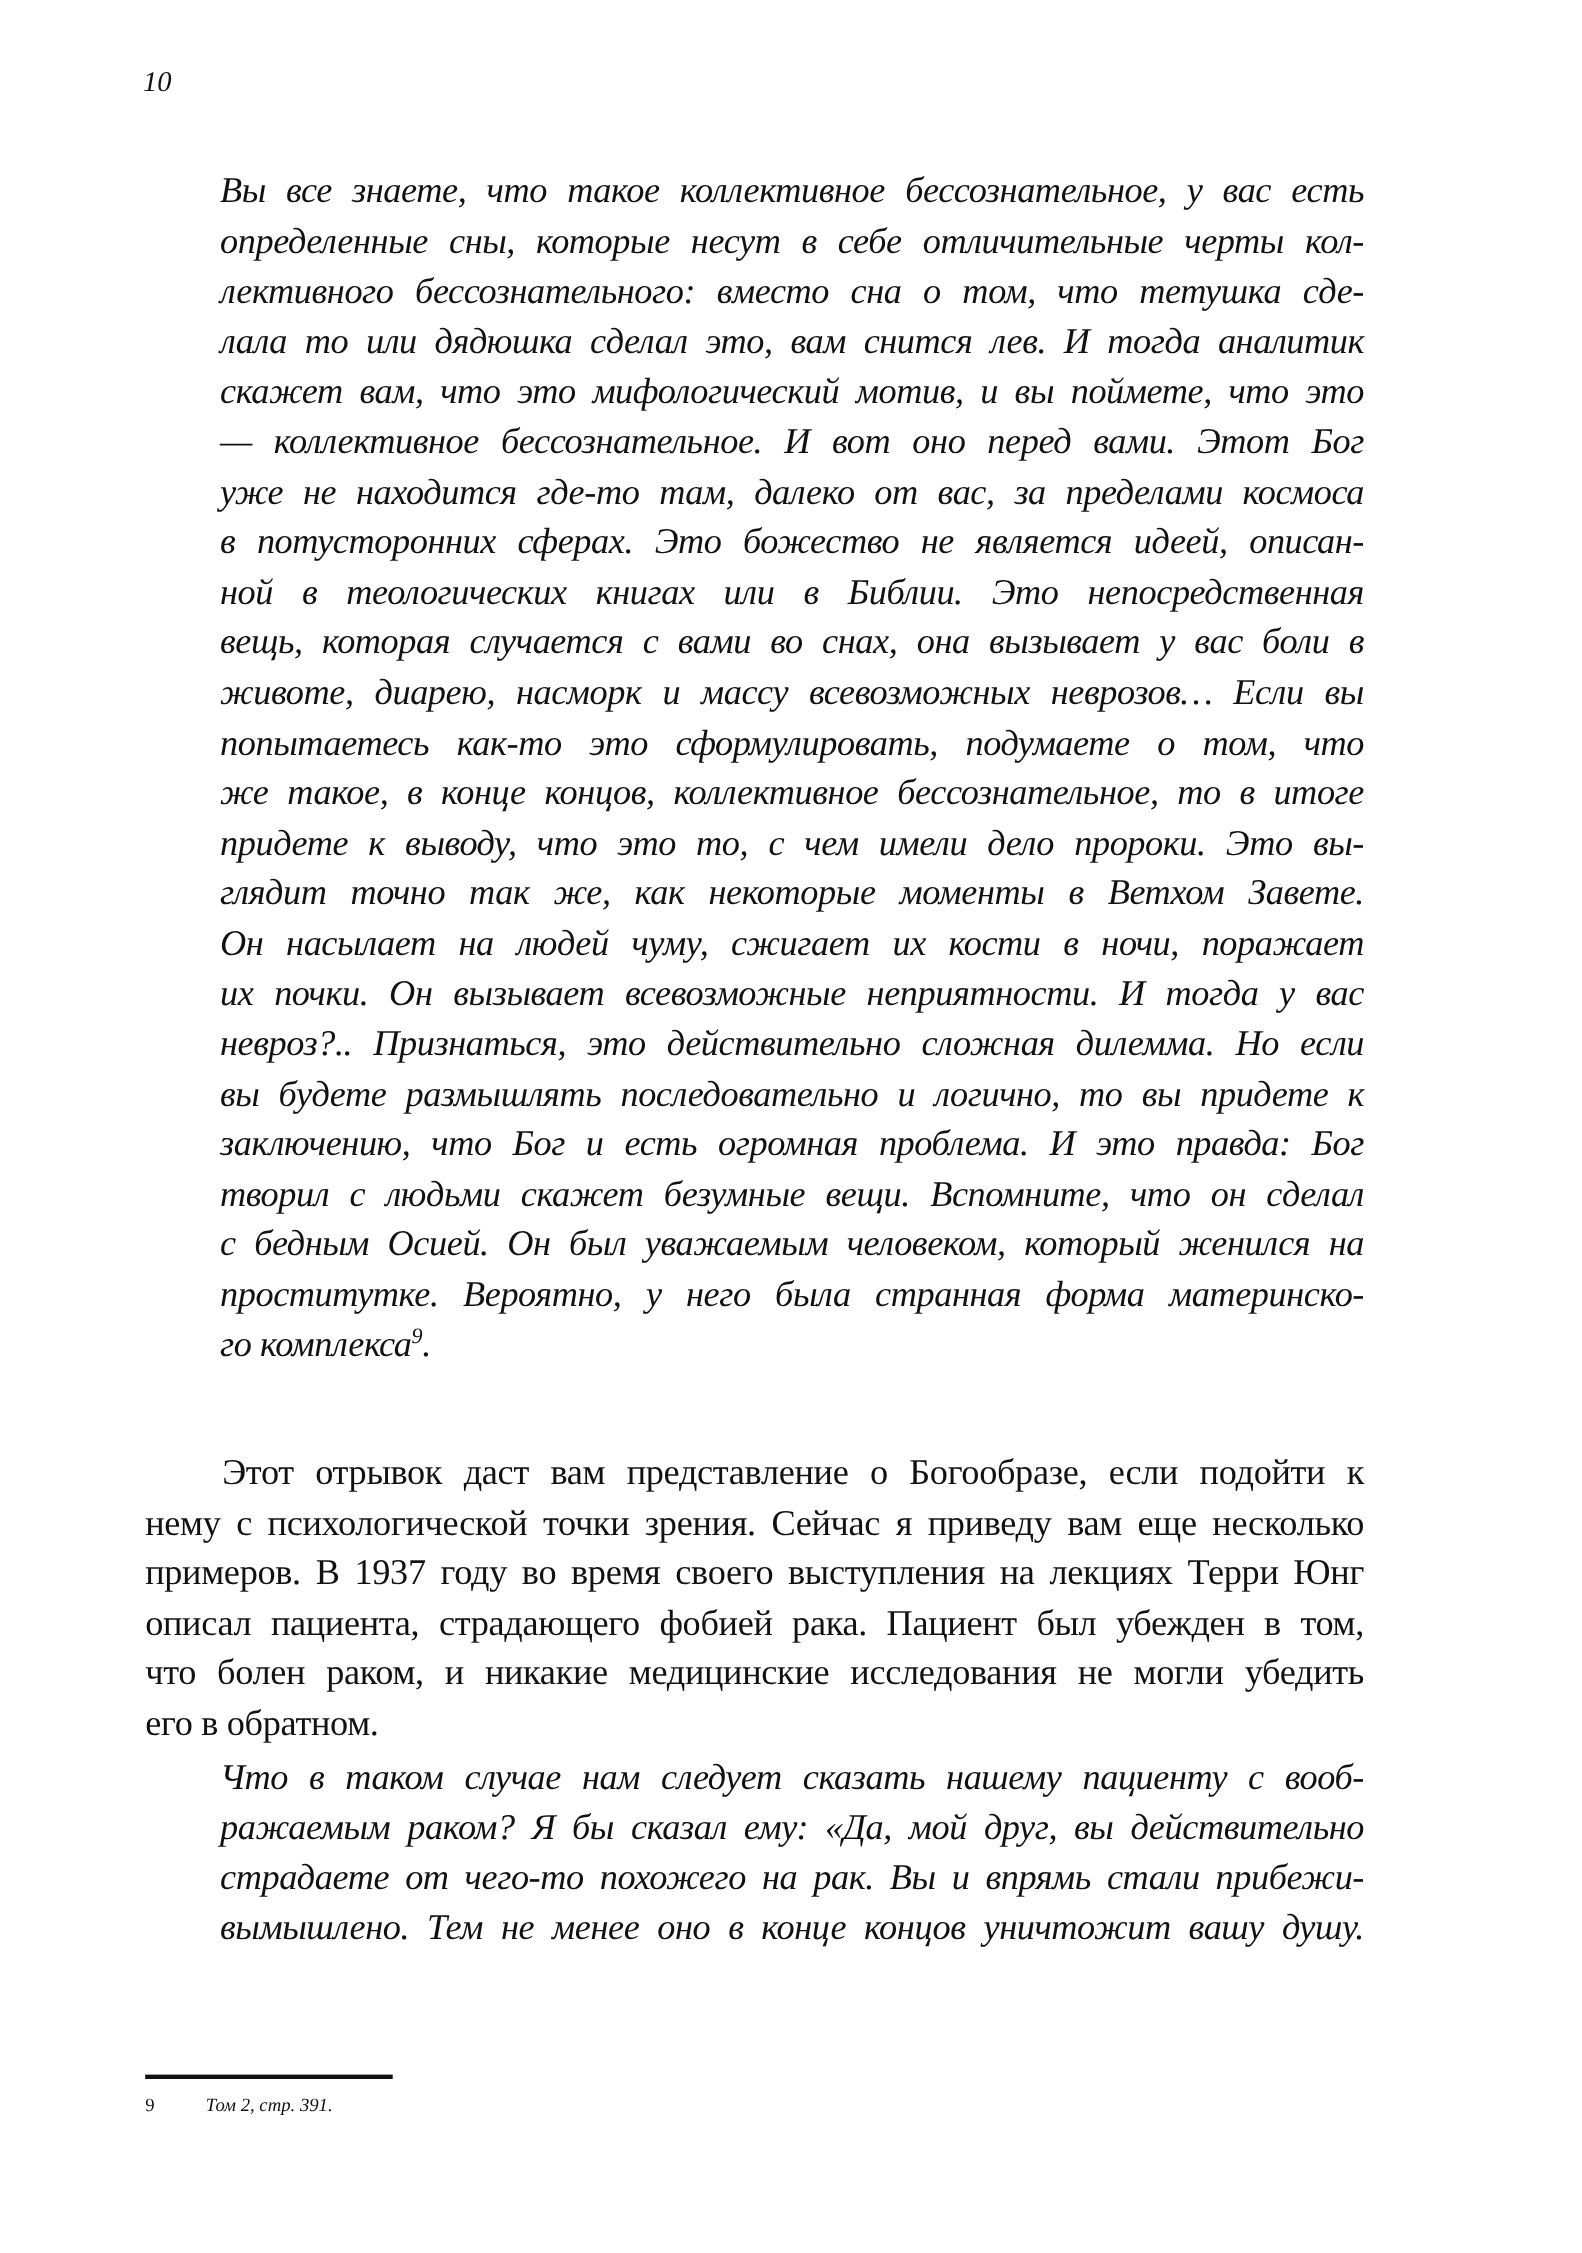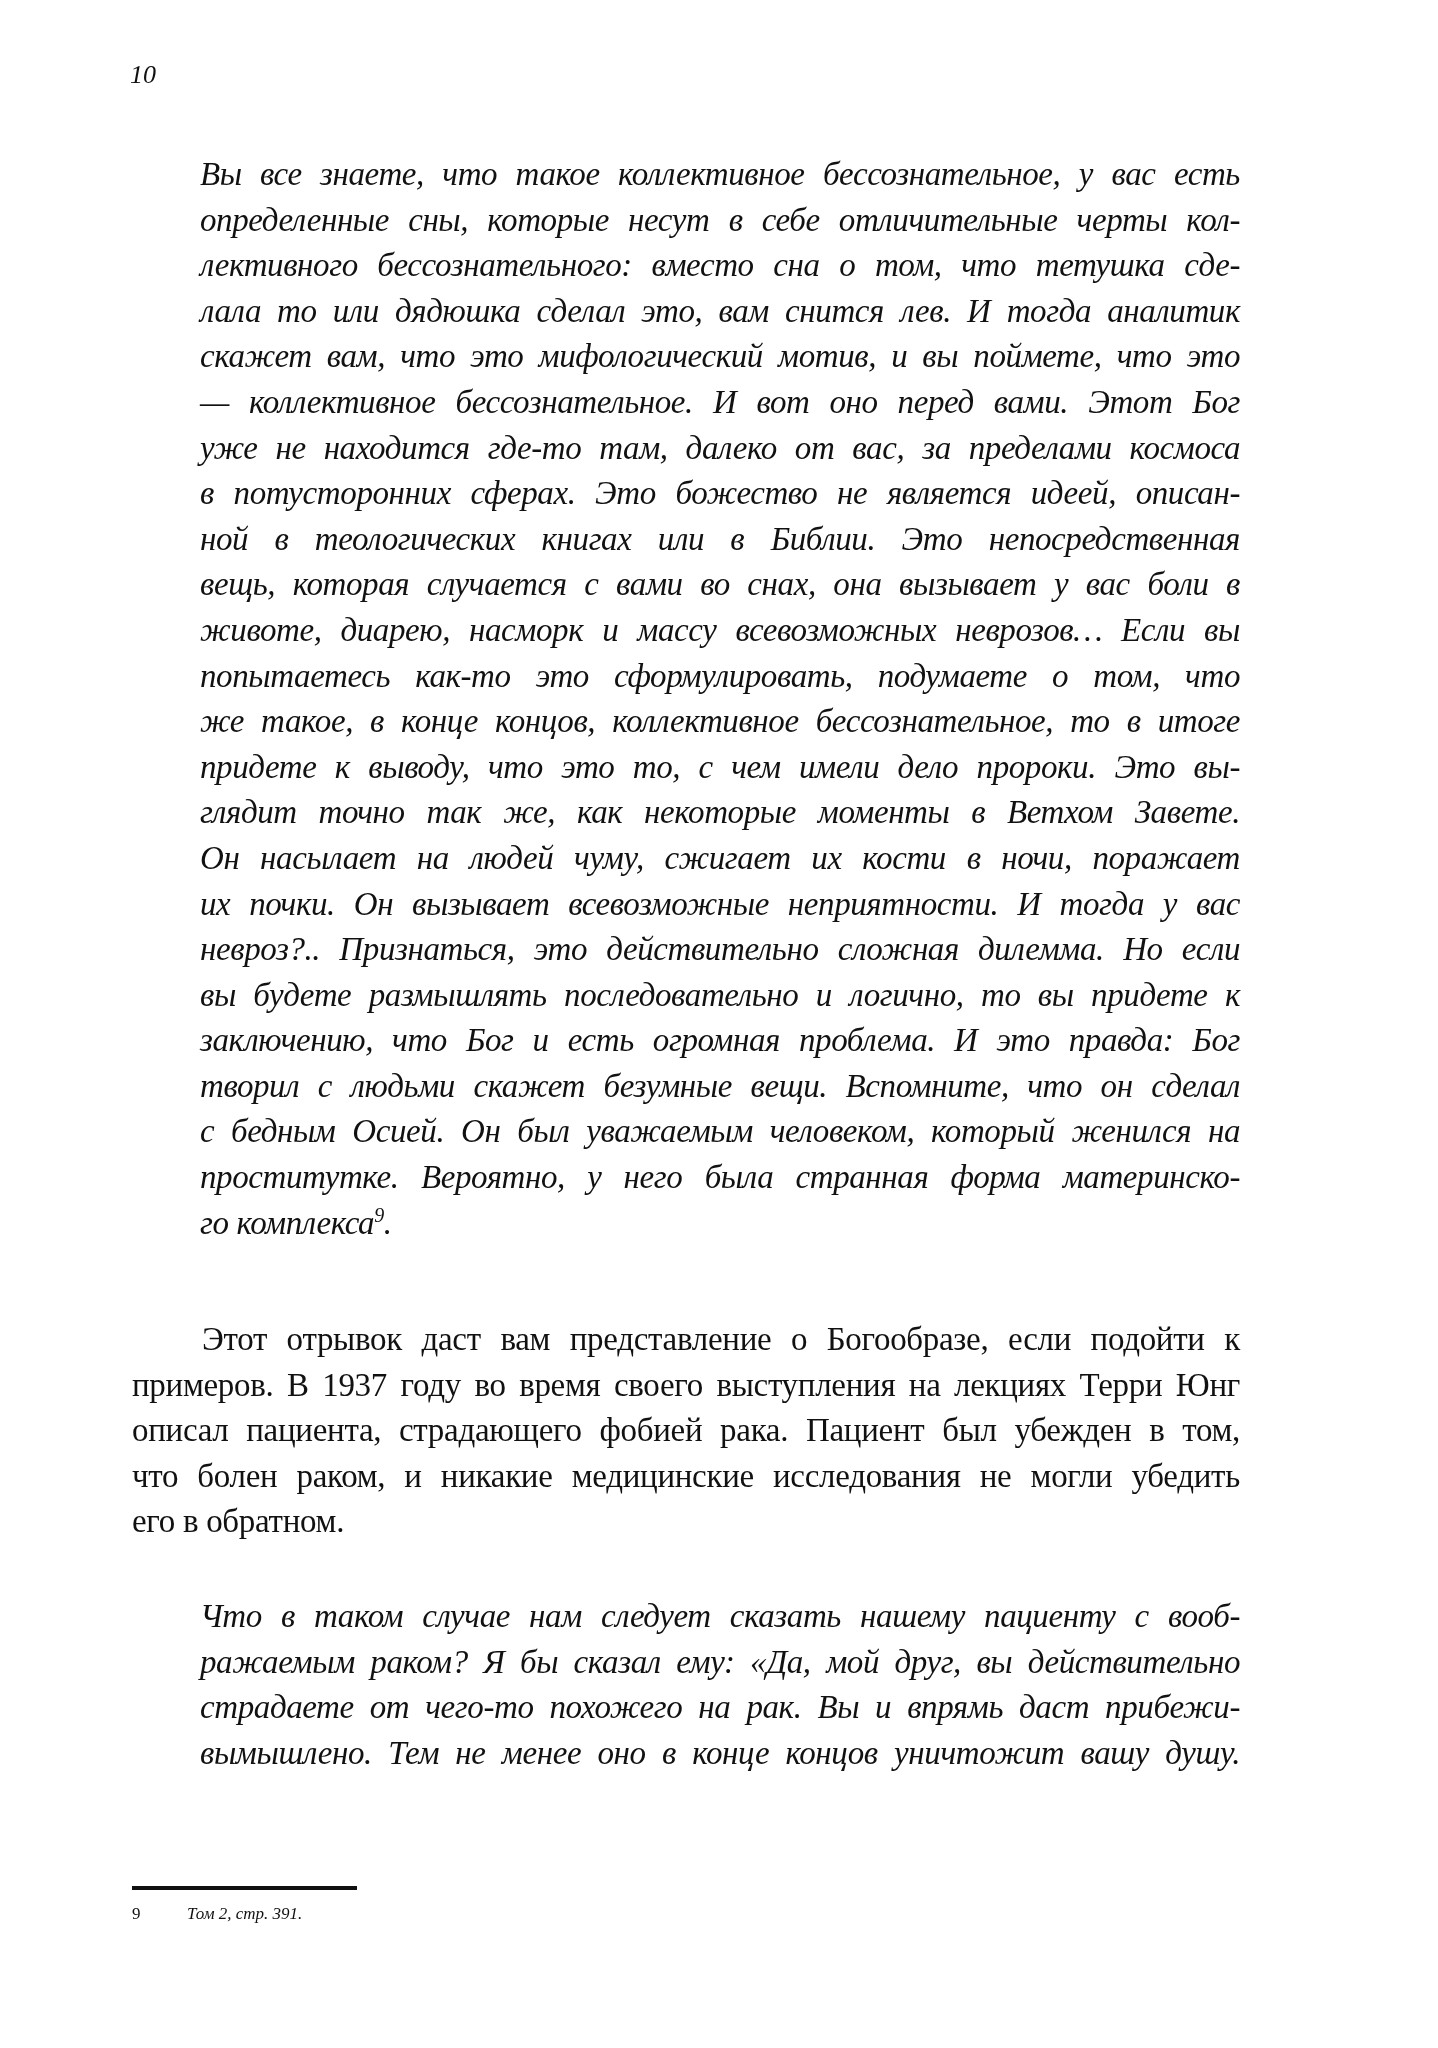--- a/index.html
+++ b/index.html
@@ -92,29 +92,30 @@
   <span class="line">вы будете размышлять последовательно и логично, то вы придете к</span>
   <span class="line">заключению, что Бог и есть огромная проблема. И это правда: Бог</span>
   <span class="line">творил с людьми скажет безумные вещи. Вспомните, что он сделал</span>
   <span class="line">с бедным Осией. Он был уважаемым человеком, который женился на</span>
   <span class="line">проститутке. Вероятно, у него была странная форма материнско-</span>
   <span class="line last"><span>го комплекса</span><sup class="fn-ref">9</sup><span>.</span></span>
 </div>
 
 <div class="body-para">
   <span class="line first">Этот отрывок даст вам представление о Богообразе, если подойти к</span>
+  <span class="line">нему с психологической точки зрения. Сейчас я приведу вам еще несколько</span>
   <span class="line">примеров. В 1937 году во время своего выступления на лекциях Терри Юнг</span>
   <span class="line">описал пациента, страдающего фобией рака. Пациент был убежден в том,</span>
   <span class="line">что болен раком, и никакие медицинские исследования не могли убедить</span>
   <span class="line last">его в обратном.</span>
 </div>
 
 <div class="quote quote-2">
   <span class="line">Что в таком случае нам следует сказать нашему пациенту с вооб-</span>
   <span class="line">ражаемым раком? Я бы сказал ему: «Да, мой друг, вы действительно</span>
-  <span class="line">страдаете от чего-то похожего на рак. Вы и впрямь даст прибежи-</span>
+  <span class="line">страдаете от чего-то похожего на рак. Вы и впрямь стали прибежи-</span>
   <span class="line">вымышлено. Тем не менее оно в конце концов уничтожит вашу душу.</span>
 </div>
 
 <div class="footnote-rule"></div>
 <div class="footnote">
   <span class="fn-num">9</span><span class="fn-text">Том 2, стр. 391.</span>
 </div>
 
 </body></html>

